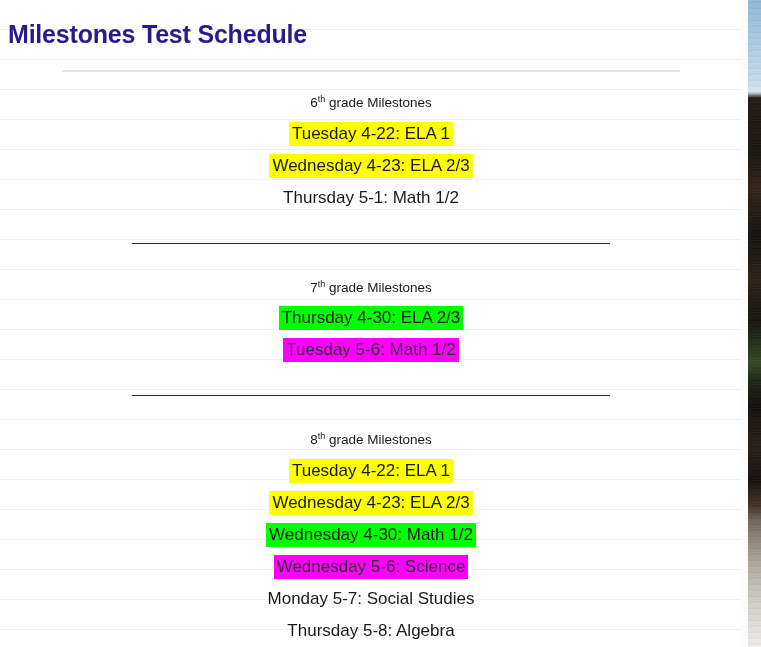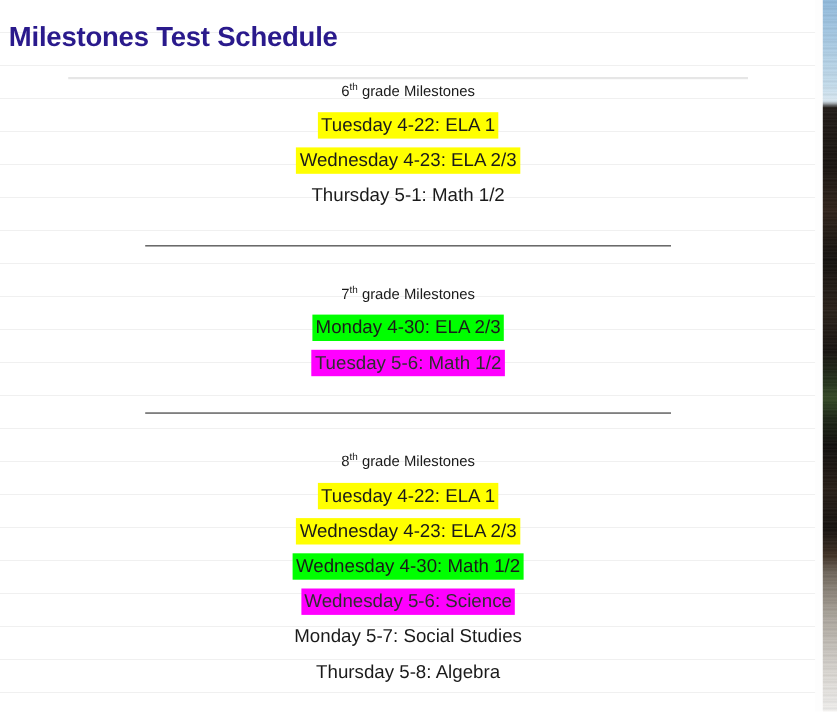--- a/index.html
+++ b/index.html
@@ -110,21 +110,21 @@
     top: 70px;
     width: 618px;
     height: 2px;
     background: #e6e6e6;
   }
 
   
   #doc {
     position: absolute;
     left: 62px;
-    top: 68px;
+    top: 88px;
     width: 618px;
   }
 
   .grade-block {
     width: 100%;
     text-align: center;
   }
 
   .grade-heading {
     font-family: "Liberation Sans", sans-serif;
@@ -195,21 +195,21 @@
         <div class="grade-heading"><span>6</span><sup>th</sup><span> grade Milestones</span></div>
         <div class="entry hl-yellow"><span class="mark">Tuesday 4-22: ELA 1</span></div>
         <div class="entry hl-yellow"><span class="mark">Wednesday 4-23: ELA 2/3</span></div>
         <div class="entry hl-none"><span class="mark">Thursday 5-1: Math 1/2</span></div>
       </div>
       <div class="rule-spacer-top"></div>
       <hr class="section-rule">
       <div class="rule-spacer-bottom"></div>
       <div class="grade-block">
         <div class="grade-heading"><span>7</span><sup>th</sup><span> grade Milestones</span></div>
-        <div class="entry hl-green"><span class="mark">Monday 4-30: ELA 2/3</span></div>
+        <div class="entry hl-green"><span class="mark">Thursday 4-30: ELA 2/3</span></div>
         <div class="entry hl-magenta"><span class="mark">Tuesday 5-6: Math 1/2</span></div>
       </div>
       <div class="rule-spacer-top"></div>
       <hr class="section-rule">
       <div class="rule-spacer-bottom"></div>
       <div class="grade-block">
         <div class="grade-heading"><span>8</span><sup>th</sup><span> grade Milestones</span></div>
         <div class="entry hl-yellow"><span class="mark">Tuesday 4-22: ELA 1</span></div>
         <div class="entry hl-yellow"><span class="mark">Wednesday 4-23: ELA 2/3</span></div>
         <div class="entry hl-green"><span class="mark">Wednesday 4-30: Math 1/2</span></div>

